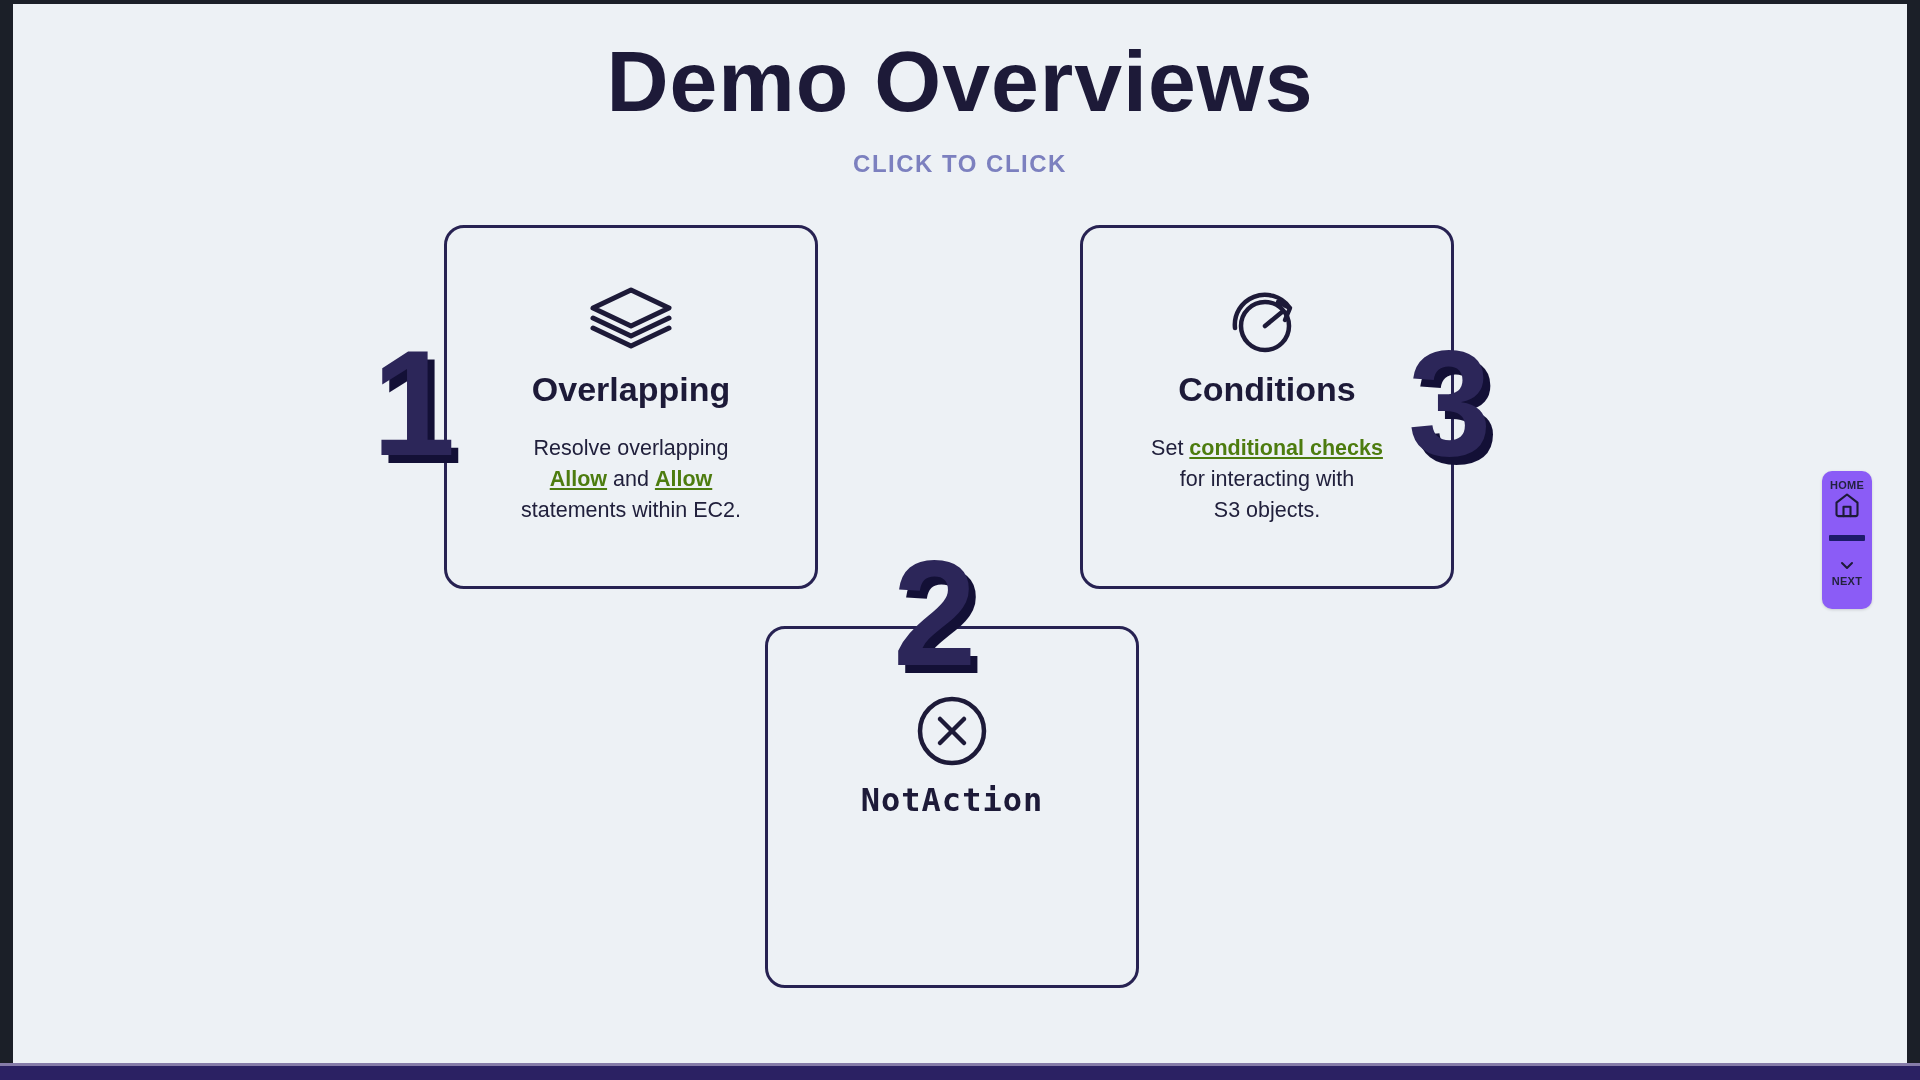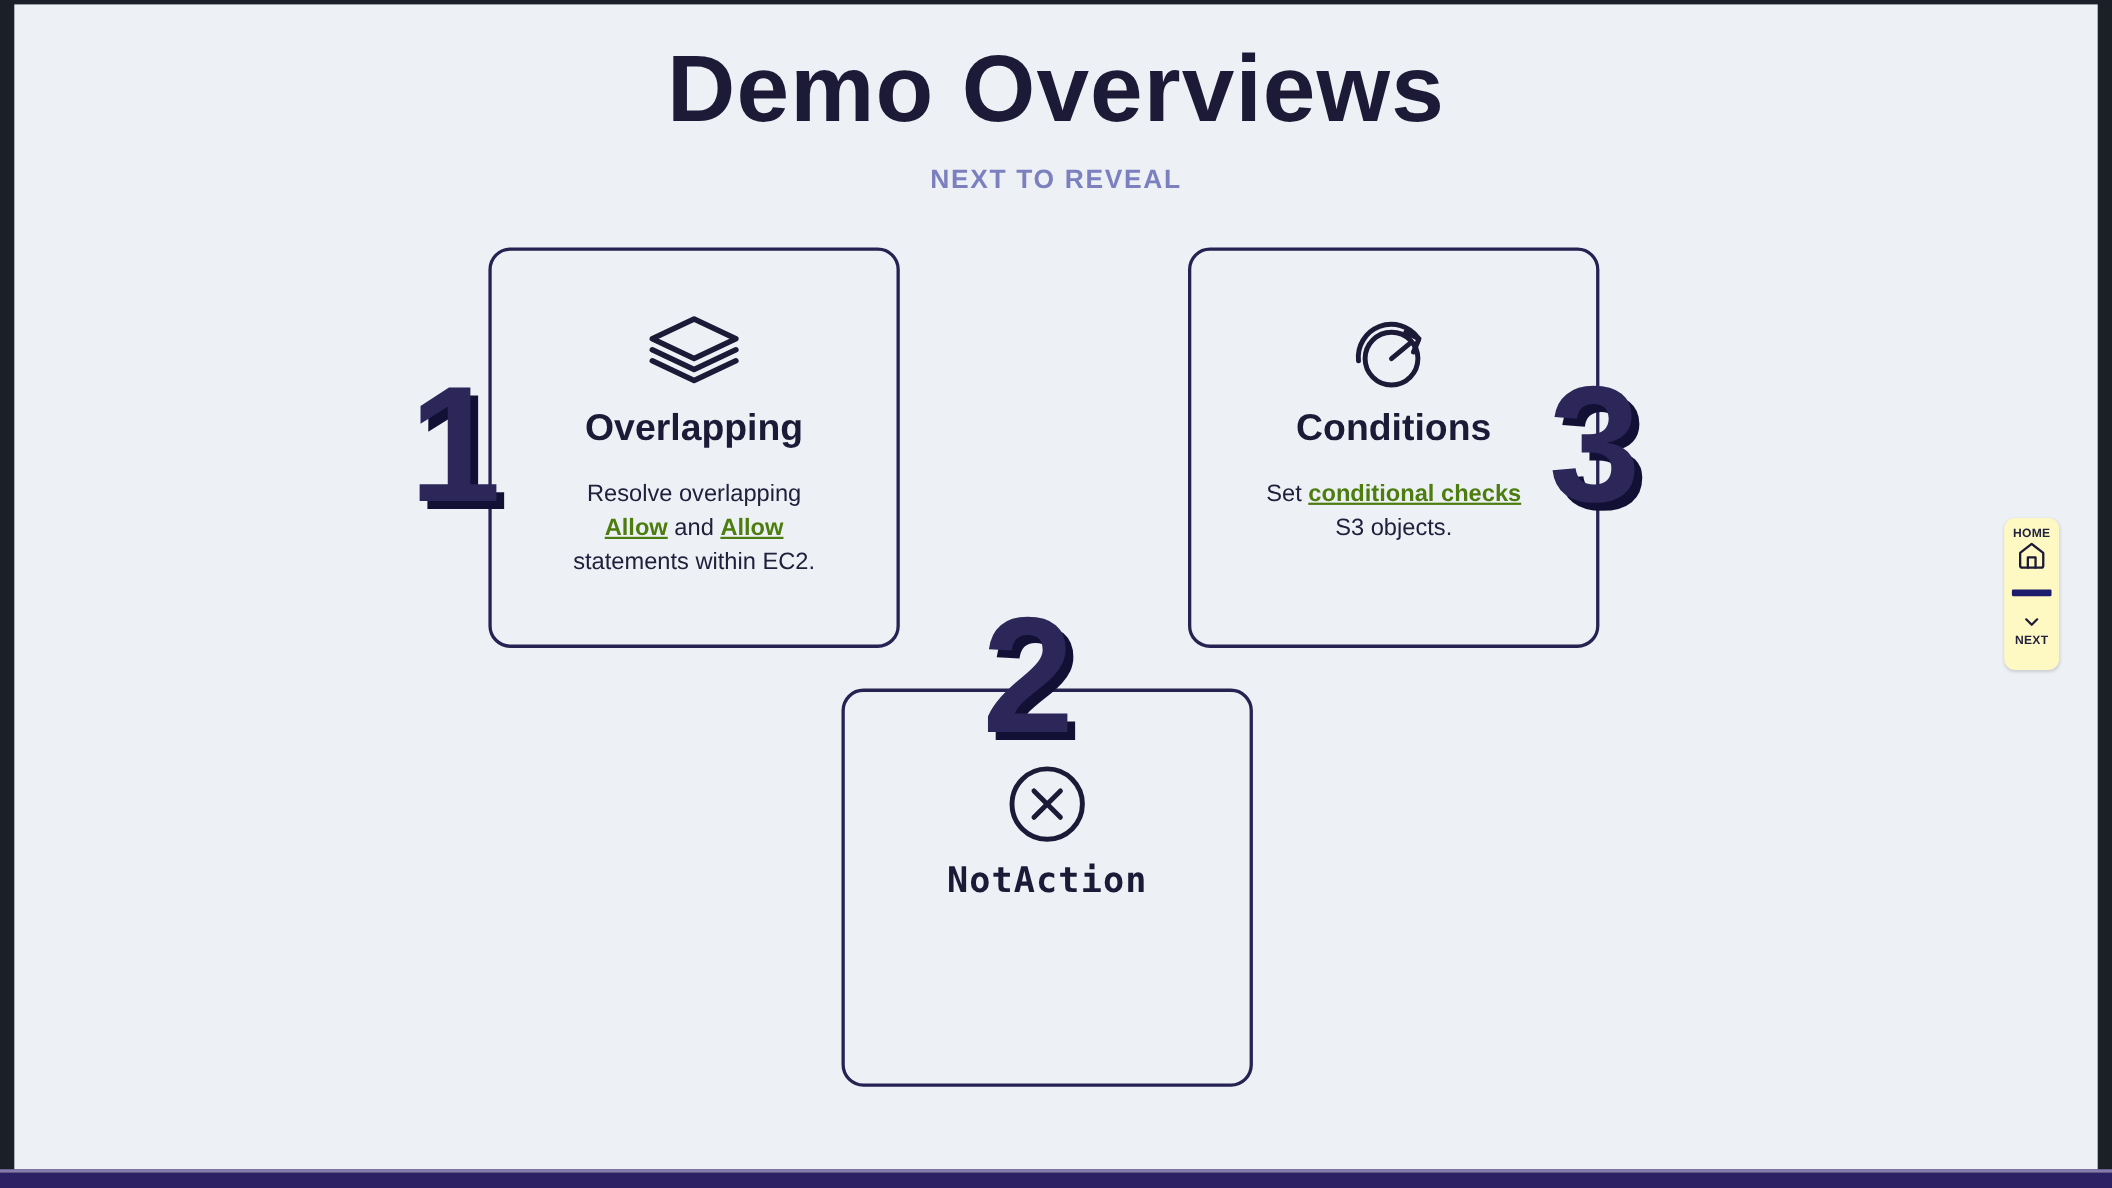--- a/index.html
+++ b/index.html
@@ -50,42 +50,42 @@
     user-select:none;
   }
   .num-1 { left:372px; top:328px; }
   .num-2 { left:893px; top:538px; }
   .num-3 { left:1408px; top:328px; }
 
   .icon-stroke { stroke:#1d1a38; fill:none; stroke-linecap:round; stroke-linejoin:round; }
 
   .nav {
     position:absolute; left:1822px; top:471px; width:50px; height:138px;
-    background:#fef9c3; border-radius:10px; z-index:7;
+    background:#8b5cf6; border-radius:10px; z-index:7;
     display:flex; flex-direction:column; align-items:center;
     box-shadow:0 1px 3px rgba(0,0,0,0.15);
   }
   .nav-label { font-size:11px; font-weight:800; color:#23223f; letter-spacing:0.3px; }
   .nav-btn { display:flex; flex-direction:column; align-items:center; cursor:pointer; }
   .nav-home { margin-top:8px; }
   .nav-rule { width:36px; height:6px; background:#1d1b6b; border-radius:1px; margin-top:12px; }
   .nav-next { margin-top:16px; }
 </style>
 </head>
 <body>
 
 <div class="stage">
 
   <div class="frame-top"></div>
   <div class="frame-left"></div>
   <div class="frame-right"></div>
   <div class="bottom-bar"></div>
 
   <div class="title">Demo Overviews</div>
-  <div class="subtitle">NEXT TO REVEAL</div>
+  <div class="subtitle">CLICK TO CLICK</div>
 
   <div class="big-num num-1">1</div>
   <div class="big-num num-2">2</div>
   <div class="big-num num-3">3</div>
 
   <div class="card card-1">
     <div class="icon-wrap">
       <svg width="86" height="66" viewBox="0 0 86 66">
         <polygon class="icon-stroke" stroke-width="5" points="43,3 81,21 43,39 5,21"></polygon>
         <polyline class="icon-stroke" stroke-width="5" points="5,31 43,49 81,31"></polyline>
@@ -116,20 +116,21 @@
       <svg width="80" height="76" viewBox="0 0 80 76">
         <circle class="icon-stroke" stroke-width="4.5" cx="38" cy="44" r="24"></circle>
         <line class="icon-stroke" stroke-width="4.5" x1="38" y1="44" x2="55" y2="30"></line>
         <path class="icon-stroke" stroke-width="4.5" d="M 8,46 A 30,30 0 0 1 62,25"></path>
         <polyline class="icon-stroke" stroke-width="4.5" points="51,20 63,26 58,38"></polyline>
       </svg>
     </div>
     <div class="card-title">Conditions</div>
     <div class="card-body">
       <div><span>Set </span><span class="b">conditional checks</span></div>
+      <div><span>for interacting with</span></div>
       <div><span>S3 objects.</span></div>
     </div>
   </div>
 
   <div class="nav">
     <div class="nav-btn nav-home">
       <span class="nav-label">HOME</span>
       <span>
         <svg width="28" height="28" viewBox="0 0 24 24">
           <path class="icon-stroke" stroke="#3a3956" stroke-width="1.8" d="M3 10l9-7 9 7v10a1.5 1.5 0 0 1-1.5 1.5h-15A1.5 1.5 0 0 1 3 20z"></path>

